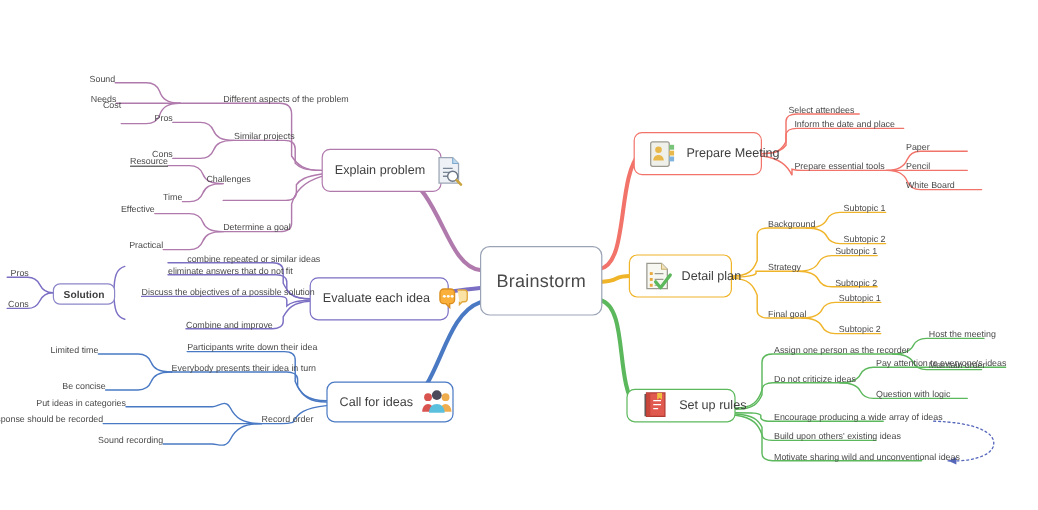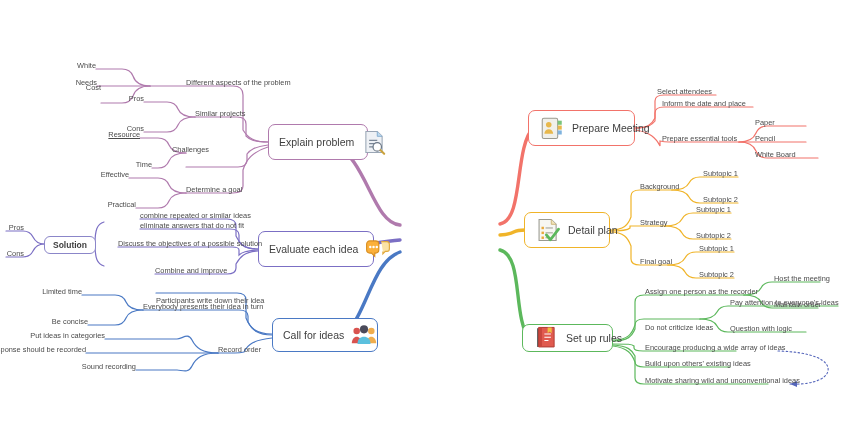--- a/index.html
+++ b/index.html
@@ -115,20 +115,23 @@
       <path d="M744 295 C 755 295 759 298 761 302 C763 306 767 308 772 308 L818 308" stroke="#5cb85c" stroke-width="1.2"></path>
 
       <path d="M700 319 C 711 319 715 316 717 312 C719 308 723 306 728 306 L838 306" stroke="#5cb85c" stroke-width="1.2"></path>
       <path d="M700 319 C 711 319 715 322 717 326 C719 330 723 332 728 332 L806 332" stroke="#5cb85c" stroke-width="1.2"></path>
 
       <path d="M778 351 C 812 352 830 360 828 371 C826 381 806 385 790 384" stroke="#5566bb" stroke-width="1.1" stroke-dasharray="1.6 2.4"></path>
       <path d="M790 384 L 797 381 L 797 387 Z" fill="#5566bb" stroke="none"></path>
     </g>
   </svg>
 
+  <div id="central">
+    <span class="t">Brainstorm</span>
+  </div>
 
   <div class="mainnode" style="left:268px;top:124px;width:100px;height:36px;border-color:#b07aad">
     <span class="t">Explain problem</span>
     <svg class="ico" viewBox="0 0 32 32">
       <path d="M6 3h14l6 6v20H6z" fill="#eef1f5" stroke="#9aa6b5" stroke-width="1.3"></path>
       <path d="M20 3v6h6" fill="#bcd9f0" stroke="#7fa8cc" stroke-width="1.1"></path>
       <g stroke="#7a8696" stroke-width="1.3">
           <path d="M10 14h10M10 18h10M10 22h6"></path>
         </g>
       <circle cx="20" cy="22" r="5.2" fill="#fff" stroke="#6b7786" stroke-width="1.5"></circle>
@@ -199,44 +202,44 @@
           <path d="M14 11h8M14 15h8M14 19h5"></path>
         </g>
       <path d="M18 3h5v7l-2.5-2L18 10z" fill="#f0c040"></path>
     </svg>
     <span class="t">Set up rules</span>
   </div>
 
   <div class="pill" style="left:44px;top:236px;">Solution</div>
 
   <div class="lbl" style="left:150px;top:79px;padding-left:36px;">Different aspects of the problem</div>
-  <div class="lbl r" style="left:96px;top:62px;transform:translateX(-100%);">White</div>
+  <div class="lbl r" style="left:96px;top:62px;transform:translateX(-100%);">Sound</div>
   <div class="lbl r" style="left:97px;top:79px;transform:translateX(-100%);">Needs</div>
   <div class="lbl r" style="left:101px;top:84px;transform:translateX(-100%);">Cost</div>
 
   <div class="lbl" style="left:195px;top:110px;">Similar projects</div>
   <div class="lbl r" style="left:144px;top:95px;transform:translateX(-100%);">Pros</div>
   <div class="lbl r" style="left:144px;top:125px;transform:translateX(-100%);">Cons</div>
 
   <div class="lbl" style="left:172px;top:146px;">Challenges</div>
   <div class="lbl r" style="left:140px;top:131px;transform:translateX(-100%);text-decoration:underline;">Resource</div>
   <div class="lbl r" style="left:152px;top:161px;transform:translateX(-100%);">Time</div>
 
   <div class="lbl" style="left:186px;top:186px;">Determine a goal</div>
   <div class="lbl r" style="left:129px;top:171px;transform:translateX(-100%);">Effective</div>
   <div class="lbl r" style="left:136px;top:201px;transform:translateX(-100%);">Practical</div>
 
-  <div class="lbl" style="left:140px;top:212px;">combine repeated or similar ideas</div>
+  <div class="lbl" style="left:156px;top:212px;">combine repeated or similar ideas</div>
   <div class="lbl" style="left:140px;top:222px;">eliminate answers that do not fit</div>
   <div class="lbl" style="left:118px;top:240px;">Discuss the objectives of a possible solution</div>
   <div class="lbl" style="left:155px;top:267px;">Combine and improve</div>
   <div class="lbl r" style="left:24px;top:224px;transform:translateX(-100%);">Pros</div>
   <div class="lbl r" style="left:24px;top:250px;transform:translateX(-100%);">Cons</div>
 
-  <div class="lbl" style="left:156px;top:297px;">Participants write down their idea</div>
+  <div class="lbl" style="left:156px;top:286px;">Participants write down their idea</div>
   <div class="lbl" style="left:143px;top:303px;">Everybody presents their idea in turn</div>
   <div class="lbl r" style="left:82px;top:288px;transform:translateX(-100%);">Limited time</div>
   <div class="lbl r" style="left:88px;top:318px;transform:translateX(-100%);">Be concise</div>
 
   <div class="lbl" style="left:218px;top:346px;">Record order</div>
   <div class="lbl r" style="left:105px;top:332px;transform:translateX(-100%);">Put ideas in categories</div>
   <div class="lbl r" style="left:86px;top:346px;transform:translateX(-100%);">Every response should be recorded</div>
   <div class="lbl r" style="left:136px;top:363px;transform:translateX(-100%);">Sound recording</div>
 
   <div class="lbl" style="left:657px;top:88px;">Select attendees</div>
@@ -250,21 +253,21 @@
   <div class="lbl" style="left:640px;top:219px;">Strategy</div>
   <div class="lbl" style="left:640px;top:258px;">Final goal</div>
   <div class="lbl" style="left:703px;top:170px;">Subtopic 1</div>
   <div class="lbl" style="left:703px;top:196px;">Subtopic 2</div>
   <div class="lbl" style="left:696px;top:206px;">Subtopic 1</div>
   <div class="lbl" style="left:696px;top:232px;">Subtopic 2</div>
   <div class="lbl" style="left:699px;top:245px;">Subtopic 1</div>
   <div class="lbl" style="left:699px;top:271px;">Subtopic 2</div>
 
   <div class="lbl" style="left:645px;top:288px;">Assign one person as the recorder</div>
-  <div class="lbl" style="left:645px;top:324px;">Do not criticize ideas</div>
+  <div class="lbl" style="left:645px;top:312px;">Do not criticize ideas</div>
   <div class="lbl" style="left:645px;top:344px;">Encourage producing a wide array of ideas</div>
   <div class="lbl" style="left:645px;top:360px;">Build upon others' existing ideas</div>
   <div class="lbl" style="left:645px;top:377px;">Motivate sharing wild and unconventional ideas</div>
   <div class="lbl" style="left:774px;top:275px;">Host the meeting</div>
   <div class="lbl" style="left:774px;top:301px;">Maintain order</div>
   <div class="lbl" style="left:730px;top:299px;">Pay attention to everyone's ideas</div>
   <div class="lbl" style="left:730px;top:325px;">Question with logic</div>
 
 </div>
 

